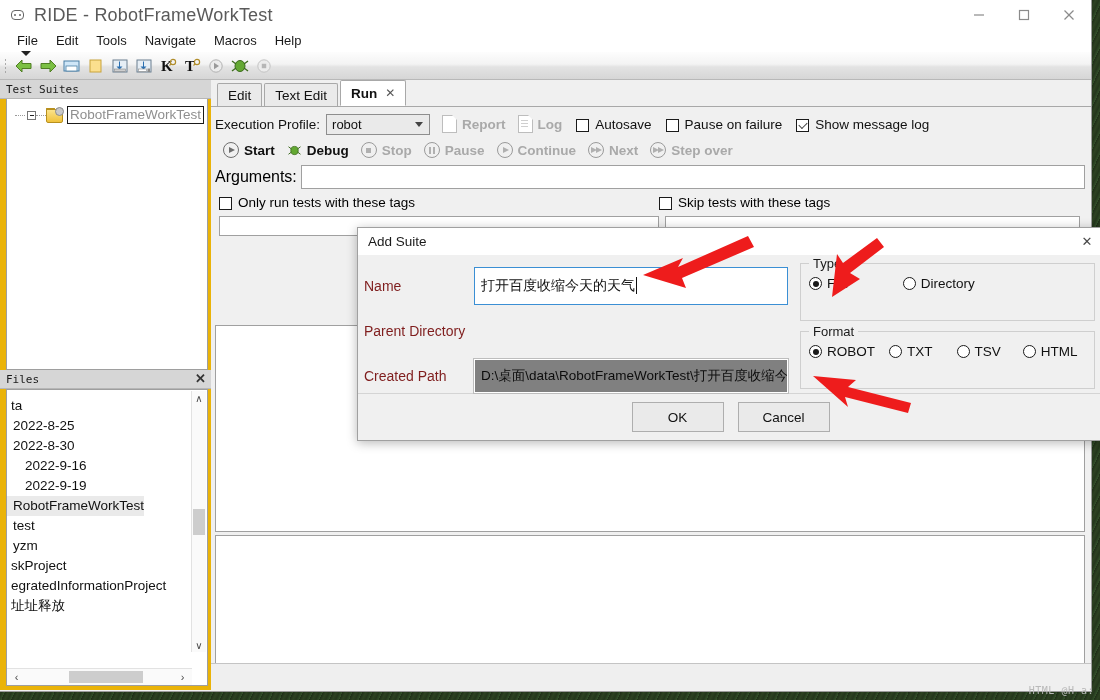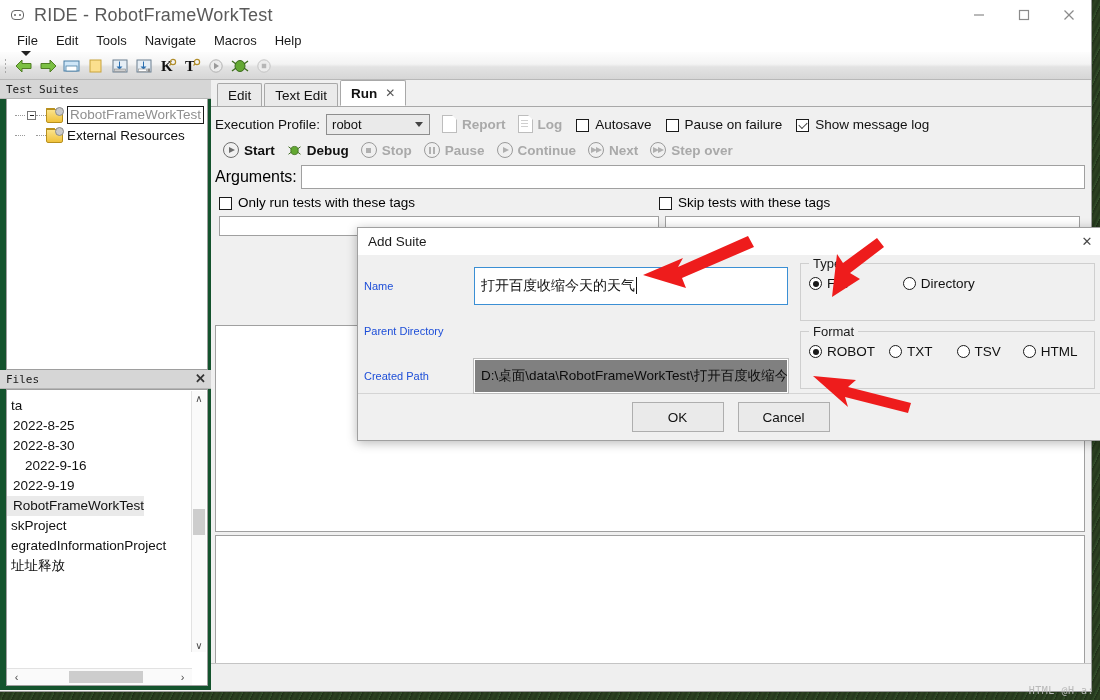--- a/index.html
+++ b/index.html
@@ -86,21 +86,21 @@
   .tb-btn { width: 24px; height: 24px; display:flex; align-items:center; justify-content:center; }
   #tb-dropdown {
     position: absolute; left: 21px; top: -1px;
     width: 0; height: 0;
     border-left: 5px solid transparent; border-right: 5px solid transparent;
     border-top: 5px solid #222;
   }
   
   #body-area { display: flex; height: 610px; }
   
-  #left-col { width: 211px; display: flex; flex-direction: column; background: #14532d; }
+  #left-col { width: 211px; display: flex; flex-direction: column; background: #eab308; }
   .panel-header {
     height: 18px; background: #d6d6d6;
     font-family: "DejaVu Sans Mono", monospace;
     font-size: 11px; color: #1a1a1a;
     display: flex; align-items: center; padding-left: 6px;
     border-bottom: 1px solid #b6b6b6;
     position: relative;
   }
   .panel-header .close-x {
     position: absolute; right: 5px; top: 2px;
@@ -255,21 +255,21 @@
     height:27px; background:#ffffff; display:flex; align-items:center;
     padding-left:10px; font-size:13.5px; color:#1a1a1a; position:relative;
   }
   #dialog-close {
     position:absolute; right:2px; top:0px; width:28px; height:27px;
     display:flex; align-items:center; justify-content:center; color:#4a4a4a; font-size:13px;
   }
   #dialog-body { display:flex; padding: 8px 0 0 0; height: 138px; box-sizing:border-box;}
   #dlg-left { width: 430px; padding-left: 6px; box-sizing:border-box;}
   .dlg-field { display:flex; align-items:center; height:45px; }
-  .dlg-label { width: 110px; font-size:11px; color:#1d4ed8; }
+  .dlg-label { width: 110px; font-size:14px; color:#7f1d1d; }
   .dlg-input {
     flex:1; height: 38px; background:#ffffff; border:1px solid #3b8fd4;
     display:flex; align-items:center; padding-left:6px; font-size:14px; color:#111;
     box-sizing:border-box; position:relative;
   }
   .dlg-input .caret {
     display:inline-block; width:1px; height:17px; background:#111; margin-left:1px;
   }
   .dlg-readonly {
     flex:1; height: 34px; background:#808080; border:1px solid #ffffff;
@@ -442,49 +442,38 @@
               </span>
             <span class="expander"></span>
             <span class="dotline" style="width:10px"></span>
             <span class="folder-ico">
               <span class="f-tab"></span>
                 <span class="f-back"></span>
                 <span class="f-gear"></span>
             </span>
             <span class="tree-label-selected">RobotFrameWorkTest</span>
           </div>
-          <div class="tree-row">
-            <span class="tree-indent">
-                <span class="dotline" style="width:10px"></span>
-              </span>
-            <span style="width:9px"></span>
-            <span class="dotline" style="width:10px"></span>
-            <span class="folder-ico">
-              <span class="f-tab"></span>
-                <span class="f-back"></span>
-                <span class="f-gear"></span>
-            </span>
-            <span>External Resources</span>
-          </div>
         </div>
       </div>
 
       <div id="files-panel-wrap">
         <div class="panel-header">
           <span>Files</span>
           <span class="close-x">✕</span>
         </div>
         <div id="files-list">
           <div id="files-inner">
             <div class="file-row">ta</div>
             <div class="file-row" style="padding-left:6px">2022-8-25</div>
             <div class="file-row" style="padding-left:6px">2022-8-30</div>
             <div class="file-row" style="padding-left:18px">2022-9-16</div>
-            <div class="file-row" style="padding-left:6px">2022-9-19</div>
+            <div class="file-row" style="padding-left:18px">2022-9-19</div>
             <div class="file-row sel" style="padding-left:6px">RobotFrameWorkTest</div>
+            <div class="file-row" style="padding-left:6px">test</div>
+            <div class="file-row" style="padding-left:6px">yzm</div>
             <div class="file-row">skProject</div>
             <div class="file-row">egratedInformationProject</div>
             <div class="file-row">址址释放</div>
             <div class="vscroll">
               <div class="arrow-up">∧</div>
               <div class="thumb"></div>
               <div class="arrow-dn">∨</div>
             </div>
           </div>
           <div class="hscroll">

